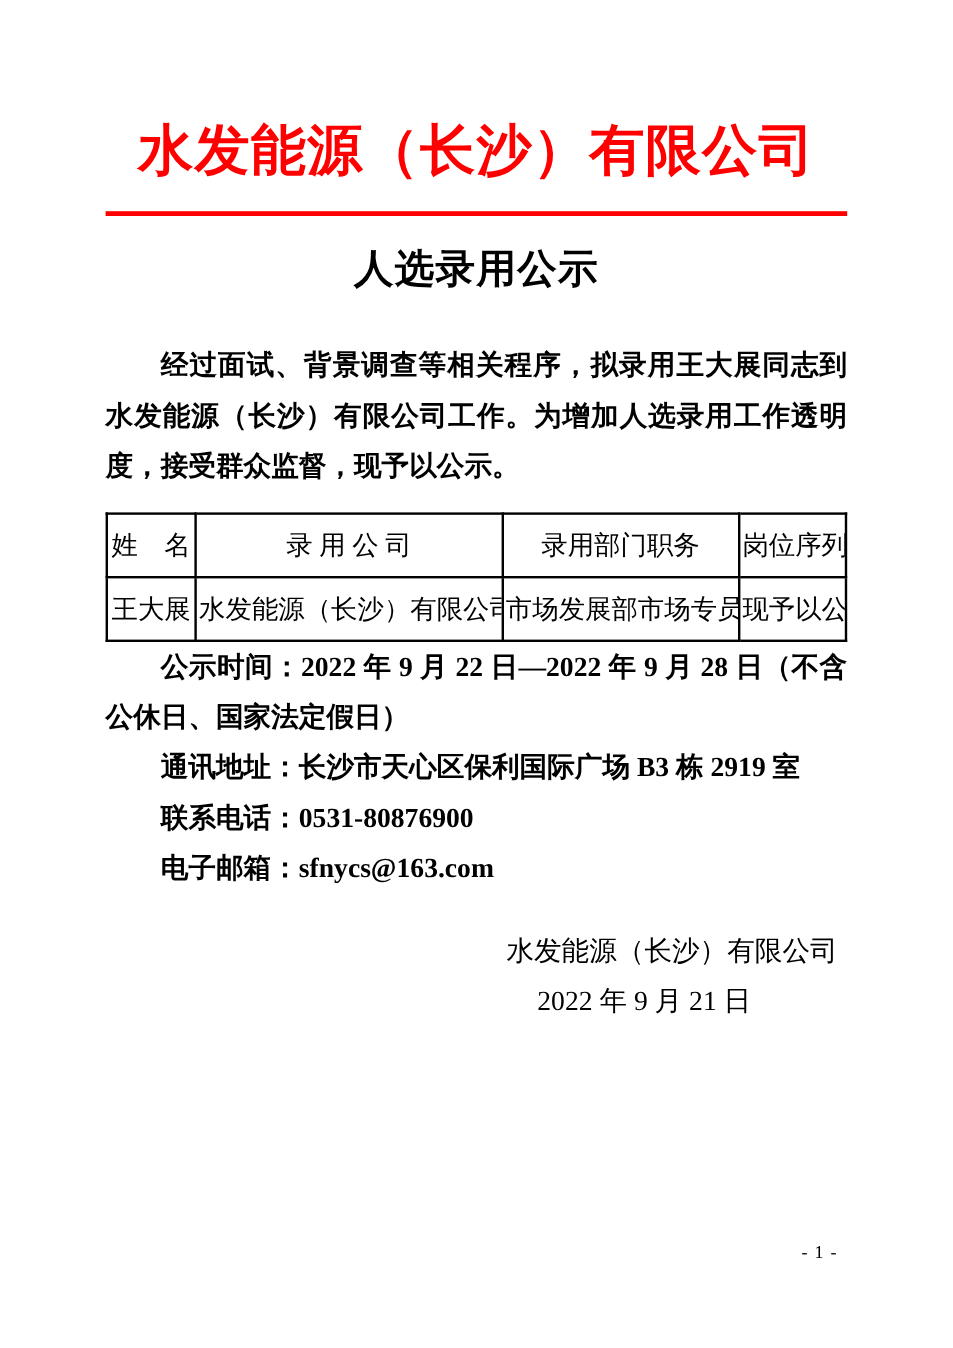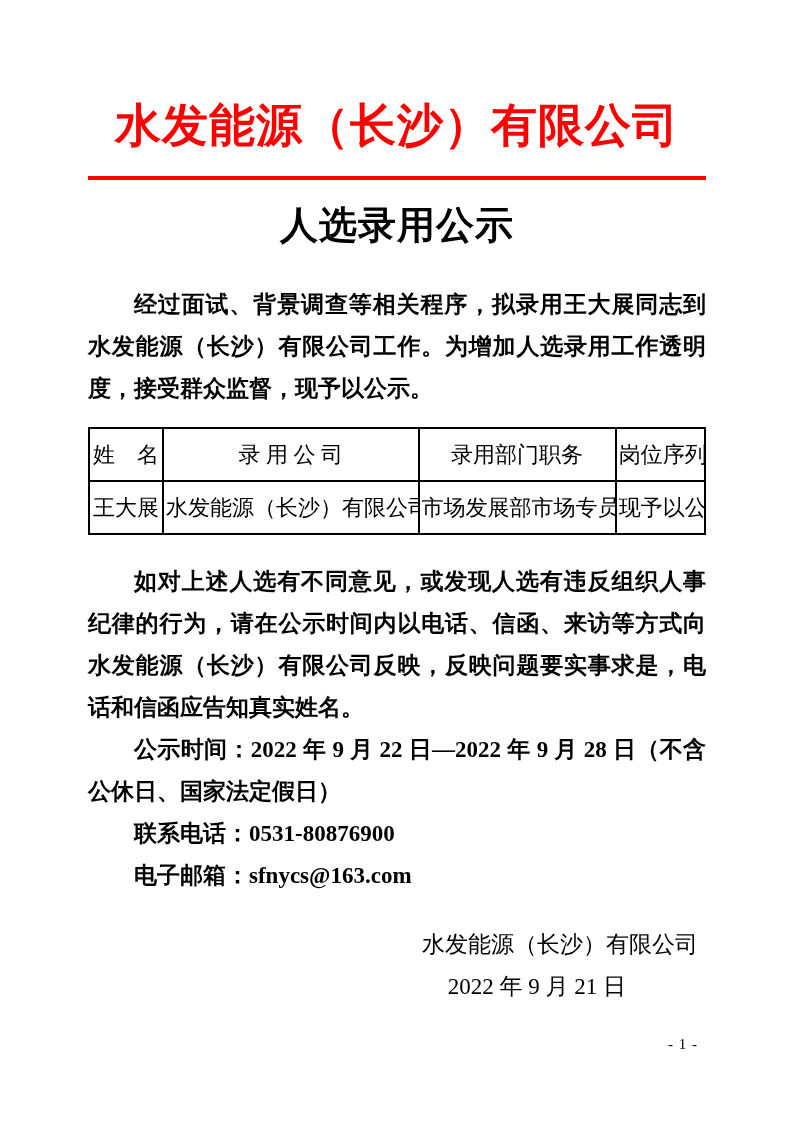--- a/index.html
+++ b/index.html
@@ -27,21 +27,21 @@
     letter-spacing: 1px;
     white-space: nowrap;
   }
   .red-rule {
     height: 4px;
     background: var(--accent);
     margin-top: 18px;
   }
   .doc-title {
     margin-top: 26px;
-    font-size: 38px;
+    font-size: 33px;
     line-height: 38px;
     font-weight: bold;
     text-align: center;
     letter-spacing: 1px;
   }
   .body-text {
     font-size: 23px;
     line-height: 42px;
     text-align: justify;
     text-indent: 2em;
@@ -112,24 +112,24 @@
     <tbody>
       <tr>
         <td>王大展</td>
         <td>水发能源（长沙）有限公司</td>
         <td>市场发展部市场专员</td>
         <td>现予以公示</td>
       </tr>
     </tbody>
   </table>
 
-  <p class="body-text p-objection">如对上述人选有不同意见，或发现人选有违反组织人事纪律的行为，请在公示时间内以电话、信函、来访等方式向水发能源（长沙）有限公司反映，反映问题要实事求是，电话和信函应告知真实姓名。</p>
 
   <p class="body-text">公示时间：2022 年 9 月 22 日—2022 年 9 月 28 日（不含公休日、国家法定假日）</p>
 
+  <p class="body-text">通讯地址：长沙市天心区保利国际广场 B3 栋 2919 室</p>
 
   <p class="body-text">联系电话：0531-80876900</p>
 
   <p class="body-text">电子邮箱：sfnycs@163.com</p>
 
   <div class="signature">
     <p class="sig-company">水发能源（长沙）有限公司</p>
     <p class="sig-date">2022 年 9 月 21 日</p>
   </div>
 

